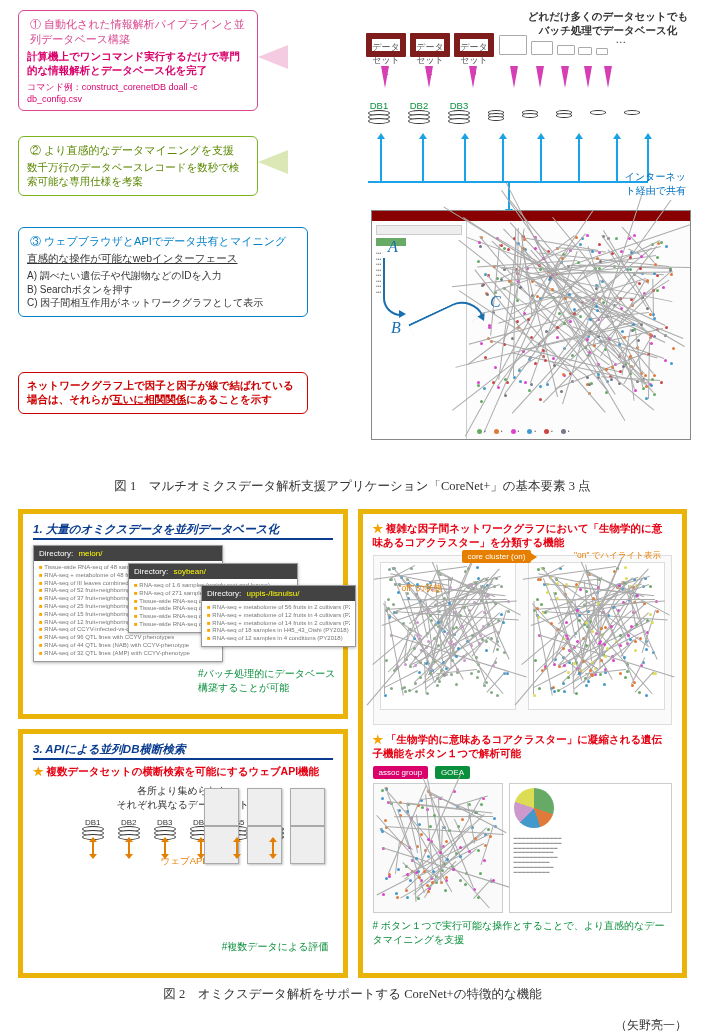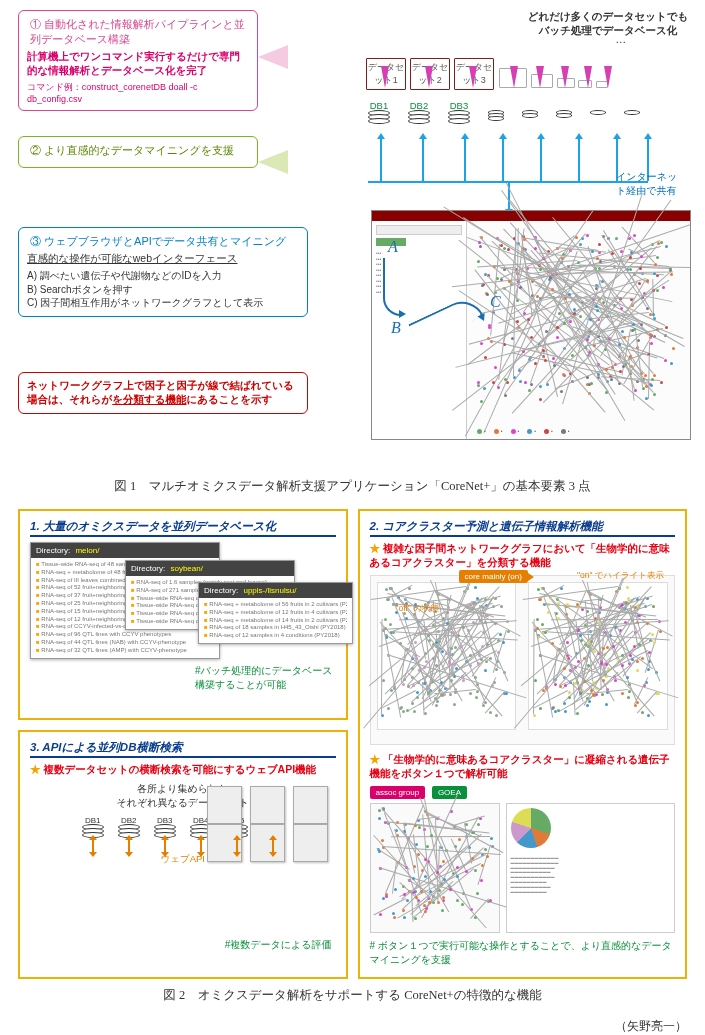--- a/index.html
+++ b/index.html
@@ -37,39 +37,39 @@
   .cmd { color: #d9006c; font-size: 9px; margin-top: 3px; font-weight: normal; }
   .green-body { color: #5a8700; font-size: 10.5px; }
   .blue-heading { text-decoration: underline; font-size: 10.5px; margin-bottom: 3px; }
   .blue-body { font-size: 10px; line-height: 1.35; }
   .red-body { color: #c00; font-weight: bold; font-size: 10.5px; }
   .underline { text-decoration: underline; }
 
   .topright-text { position: absolute; left: 500px; top: 0; font-size: 10.5px; font-weight: bold; text-align: center; width: 180px; }
 
   .datasets { position: absolute; left: 348px; top: 23px; display: flex; gap: 4px; }
-  .dataset { width: 40px; height: 32px; border: 1px solid #7f1d1d; text-align: center; font-size: 9px; padding-top: 2px; color: #555; border-radius: 1px; margin-top: 25px; }
+  .dataset { width: 40px; height: 24px; border: 6px solid #7f1d1d; text-align: center; font-size: 9px; padding-top: 2px; color: #555; border-radius: 1px; }
   .mini-ds { width: 22px; height: 14px; border: 1px solid #aaa; border-radius: 1px; display: inline-block; margin-left: 1px; }
   .dots { margin-left: 3px; letter-spacing: 2px; font-size: 11px; }
 
   .dbs { position: absolute; left: 350px; top: 90px; display: flex; gap: 18px; align-items: flex-start; }
   .db-grp { text-align: center; }
   .db-lbl { font-size: 9.5px; color: #0a8f3c; margin-bottom: 1px; }
   .cyl {
     width: 22px; height: 6px; border: 1.5px solid #333; border-radius: 11px/3px; margin: -2px auto;
     background: #fff;
   }
   .cyl.small { width: 16px; height: 5px; border-width: 1px; }
 
   .arrow-down { position: absolute; width: 0; height: 0; border-left: 4px solid transparent; border-right: 4px solid transparent; }
   .arrow-down.magenta { border-top: 22px solid #d63fb4; }
   .arrow-up-blue { position: absolute; width: 2px; background: #1aa3e8; }
   .arrow-up-blue::before { content:''; position:absolute; top:-5px; left:-3px; border-left:4px solid transparent; border-right:4px solid transparent; border-bottom:6px solid #1aa3e8; }
 
-  .net-label { position: absolute; color: #0070c0; font-size: 10px; text-align: left; }
+  .net-label { position: absolute; color: #0070c0; font-size: 10px; text-align: right; }
 
   .browser-pane { position: absolute; left: 353px; top: 200px; width: 320px; height: 230px; border: 1px solid #888; background: #f8f8f8; }
   .browser-bar { height: 10px; background: #800; }
   .browser-body { display: flex; height: calc(100% - 10px); }
   .browser-left { width: 95px; border-right: 1px solid #ccc; padding: 4px; background: #fff; font-size: 5px; color: #888; line-height: 1.1; }
   .browser-right { flex: 1; background: #fcfcfc; position: relative; }
   .netgraph { position: absolute; inset: 8px 4px 20px 4px; }
   .node { position: absolute; width: 3px; height: 3px; background: #6a6; border-radius: 50%; }
   .edge { position: absolute; background: #aaa; height: 1px; transform-origin: 0 0; }
   .legend-row { position: absolute; bottom: 2px; left: 10px; right: 4px; height: 12px; display: flex; gap: 8px; align-items: center; }
@@ -88,21 +88,21 @@
     position: absolute; width:0; height:0;
     border-top: 12px solid transparent; border-bottom: 12px solid transparent;
   }
   .tri-pink { border-right: 30px solid #f4cbe0; }
   .tri-green { border-right: 30px solid #dbe8b5; }
 
   .caption { text-align: center; font-size: 12.5px; margin: 8px 0 14px; font-family: "MS Mincho", serif; }
 
   
   .fig2 { display: grid; grid-template-columns: 1fr 1fr; gap: 10px; }
-  .panel { border: 2px solid #eab308; padding: 8px 10px 10px; }
+  .panel { border: 5px solid #eab308; padding: 8px 10px 19px; }
   .panel-right { grid-row: span 2; }
   .panel-title { font-style: italic; font-weight: bold; color: #0a3d8f; font-size: 11.5px; border-bottom: 2px solid #0a3d8f; padding-bottom: 1px; margin-bottom: 5px; }
   .star-line { color: #e60012; font-size: 10.5px; font-weight: bold; margin-bottom: 5px; }
   .star-line::before { content: "★ "; color: #f5a300; }
 
   .stack-cards { position: relative; height: 150px; }
   .card { position: absolute; width: 180px; background: #fff; border: 1px solid #999; box-shadow: 0 1px 3px rgba(0,0,0,.3); font-size: 6px; }
   .card-head { background: #434343; color: #fff; padding: 3px 5px; font-size: 8px; }
   .card-head .dir { color: #fffb00; margin-left: 3px; }
   .card-body { padding: 3px 5px; color: #777; line-height: 1.3; }
@@ -153,34 +153,35 @@
   <div class="box box-pink" style="left:0; top:0; width:240px;">
     <div class="box-title pink-title">① 自動化された情報解析パイプラインと並列データベース構築</div>
     <div class="pink-body">計算機上でワンコマンド実行するだけで専門的な情報解析とデータベース化を完了</div>
     <div class="cmd">コマンド例：construct_corenetDB doall -c db_config.csv</div>
   </div>
 
   <div class="triangle-left tri-pink" style="left:240px; top:35px;"></div>
 
   <div class="box box-green" style="left:0; top:126px; width:240px;">
     <div class="box-title green-title">② より直感的なデータマイニングを支援</div>
+    <div class="green-body">数千万行のデータベースレコードを数秒で検索可能な専用仕様を考案</div>
   </div>
 
   <div class="triangle-left tri-green" style="left:240px; top:140px;"></div>
 
   <div class="box box-blue" style="left:0; top:217px; width:290px;">
     <div class="box-title blue-title">③ ウェブブラウザとAPIでデータ共有とマイニング</div>
     <div class="blue-heading">直感的な操作が可能なwebインターフェース</div>
     <div class="blue-body">A) 調べたい遺伝子や代謝物などのIDを入力</div>
     <div class="blue-body">B) Searchボタンを押す</div>
     <div class="blue-body">C) 因子間相互作用がネットワークグラフとして表示</div>
   </div>
 
   <div class="box box-red" style="left:0; top:362px; width:290px;">
-    <div class="red-body">ネットワークグラフ上で因子と因子が線で結ばれている場合は、それらが<span class="underline">を分類する機能</span>にあることを示す</div>
+    <div class="red-body">ネットワークグラフ上で因子と因子が線で結ばれている場合は、それらが<span class="underline">互いに相関関係</span>にあることを示す</div>
   </div>
 
   <div class="datasets">
     <div class="dataset"><span>データセット1</span></div>
     <div class="dataset"><span>データセット2</span></div>
     <div class="dataset"><span>データセット3</span></div>
     <span style="align-self:flex-end;">
       <span class="mini-ds" style="height:20px;width:28px;"></span>
       <span class="mini-ds" style="height:14px;width:22px;"></span>
       <span class="mini-ds" style="height:10px;width:18px;"></span>
@@ -698,21 +699,20 @@
             <div style="white-space: nowrap; overflow: hidden;">RNA-seq + metabolome of 14 fruits in 2 cultivars (P2001)</div>
             <div style="white-space: nowrap; overflow: hidden;">RNA-seq of 18 samples in H45_43_Oishi (PY2018)</div>
             <div style="white-space: nowrap; overflow: hidden;">RNA-seq of 12 samples in 4 conditions (PY2018)</div>
           </div>
       </div>
       <div class="green-note" style="left:165px; top:122px; width:140px;">#バッチ処理的にデータベース構築することが可能</div>
     </div>
   </div>
 
   <div class="panel panel-right">
-    <div class="panel-title">2. コアクラスター予測と遺伝子情報解析機能</div>
     <div class="star-line">複雑な因子間ネットワークグラフにおいて「生物学的に意味あるコアクラスター」を分類する機能</div>
     <div class="cluster-img">
       <div style="position:absolute;left:6px;top:6px;width:46%;height:88%;border:1px solid #ddd;background:#fff;" id="clusterA">
           <div class="node" style="left: 70.6346%; top: 77.5392%; background: rgb(136, 170, 136);"></div>
           <div class="node" style="left: 55.5392%; top: 43.3842%; background: rgb(136, 170, 136);"></div>
           <div class="node" style="left: 73.5458%; top: 24.4358%; background: rgb(136, 170, 136);"></div>
           <div class="node" style="left: 29.0718%; top: 58.8223%; background: rgb(204, 153, 204);"></div>
           <div class="node" style="left: 47.9688%; top: 71.0494%; background: rgb(68, 153, 204);"></div>
           <div class="edge" style="left: 29.0718%; top: 58.8223%; width: 27.0094%; transform: rotate(32.9044deg);"></div>
           <div class="node" style="left: 51.8386%; top: 75.442%; background: rgb(136, 170, 136);"></div>
@@ -1223,21 +1223,21 @@
           <div class="node" style="left: 27.4628%; top: 50.4199%; background: rgb(221, 68, 204);"></div>
           <div class="node" style="left: 37.5995%; top: 72.7053%; background: rgb(221, 221, 85);"></div>
           <div class="edge" style="left: 27.4628%; top: 50.4199%; width: 29.3791%; transform: rotate(65.5412deg);"></div>
           <div class="node" style="left: 44.024%; top: 39.4139%; background: rgb(102, 170, 102);"></div>
           <div class="edge" style="left: 37.5995%; top: 72.7053%; width: 40.6868%; transform: rotate(-79.0774deg);"></div>
           <div class="node" style="left: 24.3294%; top: 57.7106%; background: rgb(224, 122, 58);"></div>
           <div class="node" style="left: 85.5659%; top: 89.554%; background: rgb(68, 153, 204);"></div>
           <div class="node" style="left: 34.5992%; top: 31.2197%; background: rgb(221, 68, 204);"></div>
           <div class="node" style="left: 71.221%; top: 9.26155%; background: rgb(221, 221, 85);"></div>
         </div>
-      <span class="tag tag-orange tag-arrow-r" style="left:88px; top:-6px;">core mainly (on)</span>
+      <span class="tag tag-orange tag-arrow-r" style="left:88px; top:-6px;">core cluster (on)</span>
       <span class="tag-arrow-label" style="left:25px;top:27px;color:#e67e00;">"off" の状態</span>
       <span class="tag-arrow-label" style="right:10px;top:-6px;color:#e67e00;">"on" でハイライト表示</span>
     </div>
     <div class="sub-star">「生物学的に意味あるコアクラスター」に凝縮される遺伝子機能をボタン１つで解析可能</div>
     <div>
       <span class="btn-chip">assoc group</span>
       <span class="btn-chip grn">GOEA</span>
     </div>
     <div class="small-cluster">
       <div class="sc-left" id="clusterC">

